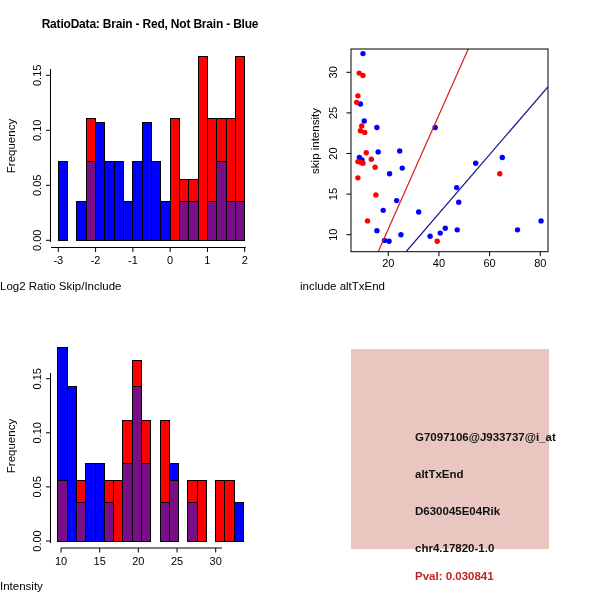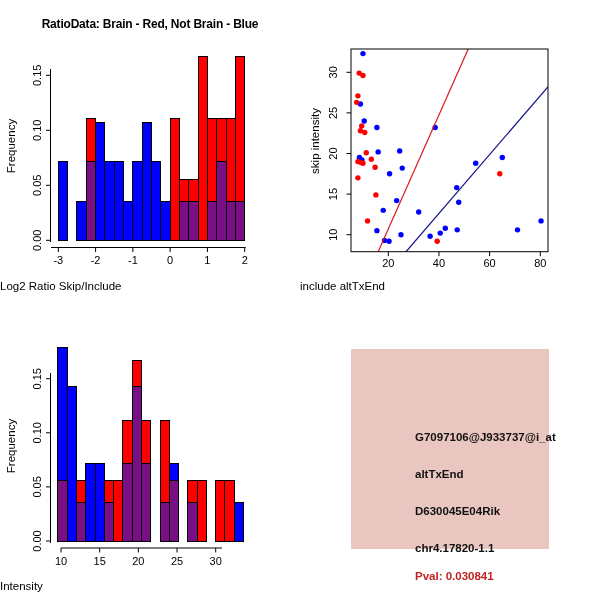--- a/index.html
+++ b/index.html
@@ -210,18 +210,18 @@
       </svg>
     <div class="ylab" style="left:11px;top:146px">Frequency</div>
     <div class="xlab">Intensity</div>
   </section>
 
   <section class="panel" style="left:300px;top:300px">
     <div class="infobox">
       <div class="infoline" style="top:82px">G7097106@J933737@i_at</div>
       <div class="infoline" style="top:119px">altTxEnd</div>
       <div class="infoline" style="top:156px">D630045E04Rik</div>
-      <div class="infoline" style="top:193px">chr4.17820-1.1</div>
+      <div class="infoline" style="top:193px">chr4.17820-1.0</div>
       <div class="infoline pval" style="top:221px">Pval: 0.030841</div>
     </div>
   </section>
 
 </div>
 
 </body></html>

